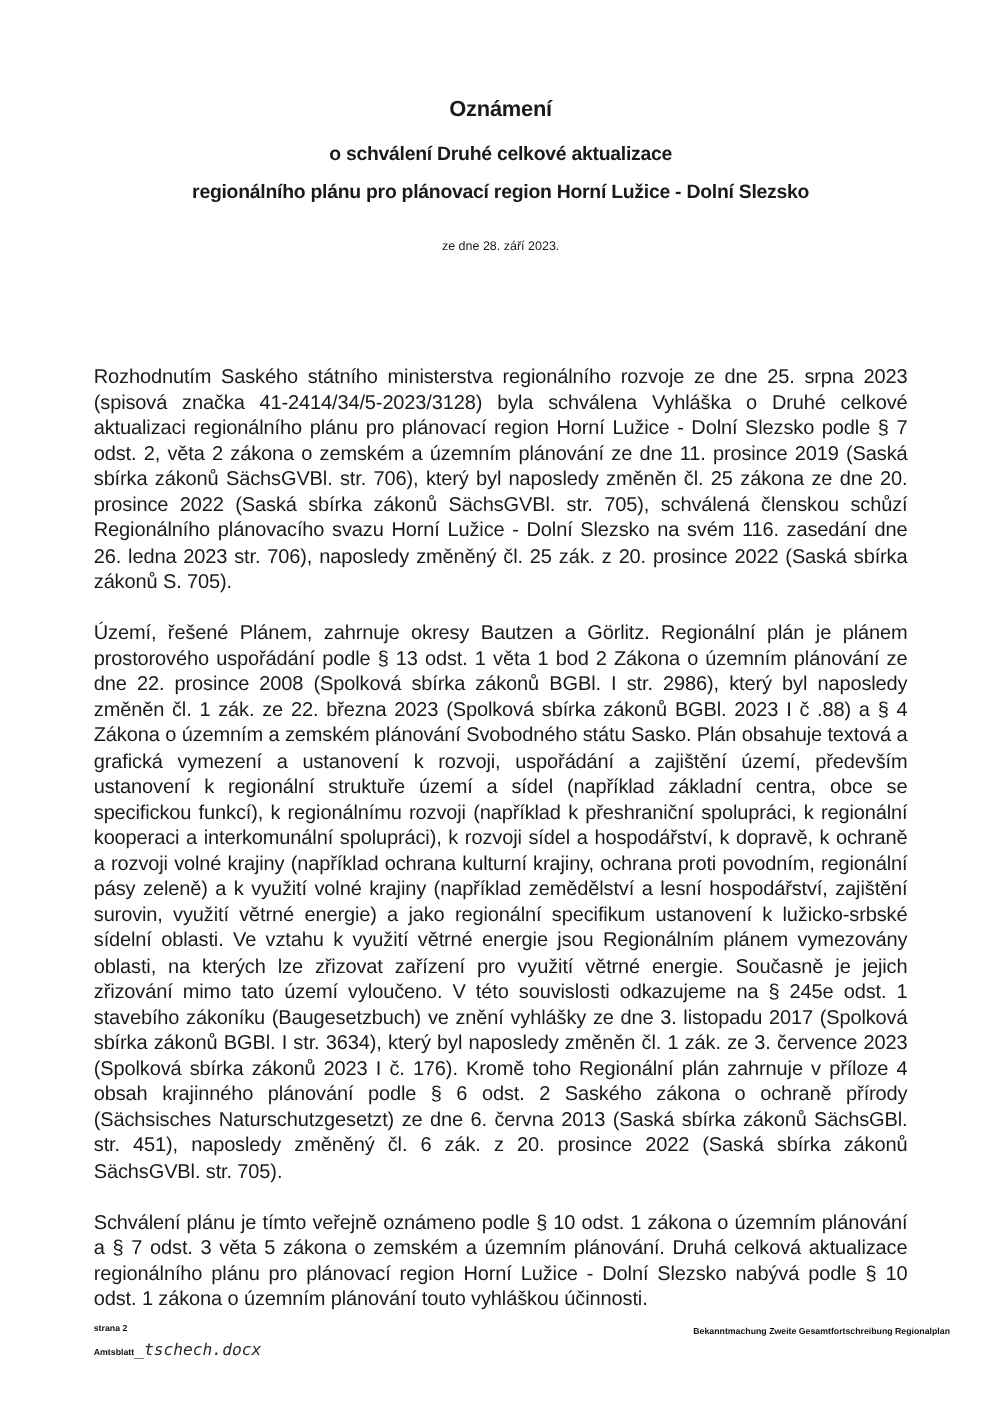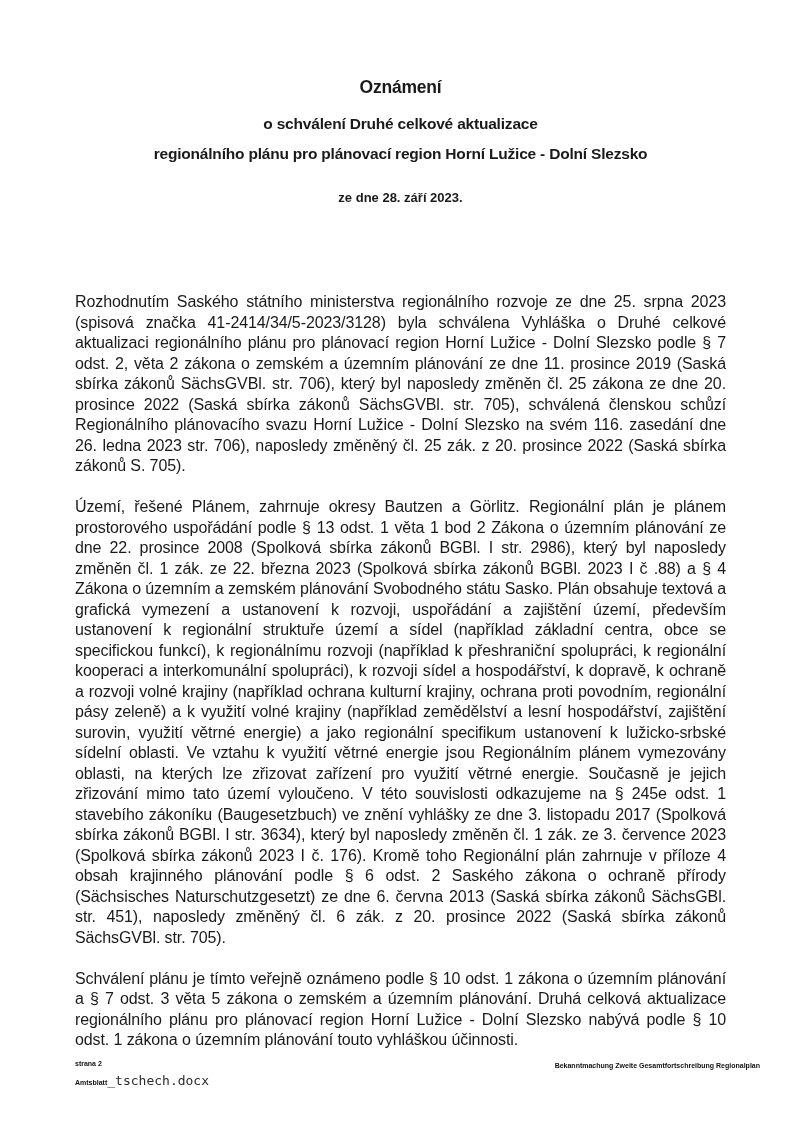--- a/index.html
+++ b/index.html
@@ -33,22 +33,22 @@
   .h-sub {
     font-weight: bold;
     font-size: 15.5px;
     line-height: 30px;
     letter-spacing: -0.2px;
   }
   .h-sub.first {
     margin-top: 6px;
   }
   .h-date {
-    font-weight: bold;
-    font-size: 13px;
+    font-weight: normal;
+    font-size: 10px;
     line-height: 30px;
     margin-top: 14px;
   }
   .body-text {
     position: absolute;
     left: 75px;
     width: 651px;
     top: 292px;
     text-align: justify;
     font-size: 16px;
@@ -75,20 +75,21 @@
   .fn-prefix {
     font-size: 7px;
     font-weight: bold;
     color: #111;
   }
   .fn-suffix {
     font-family: "DejaVu Sans Mono", monospace;
     font-size: 13px;
     font-weight: normal;
     color: #2b2b2b;
+    font-style: italic;
   }
   .footer-right {
     position: absolute;
     right: 72px;
     top: 1062px;
     font-size: 7px;
     font-weight: bold;
     color: #111;
     text-align: right;
   }

